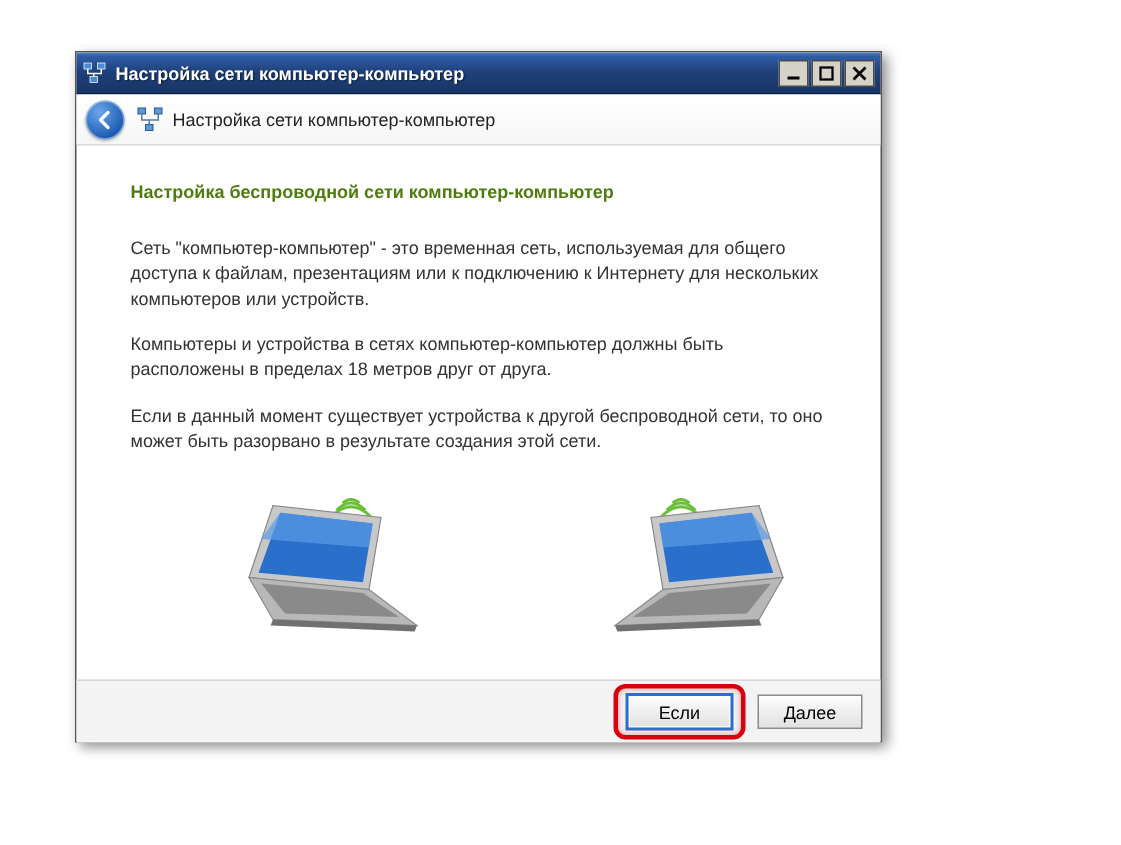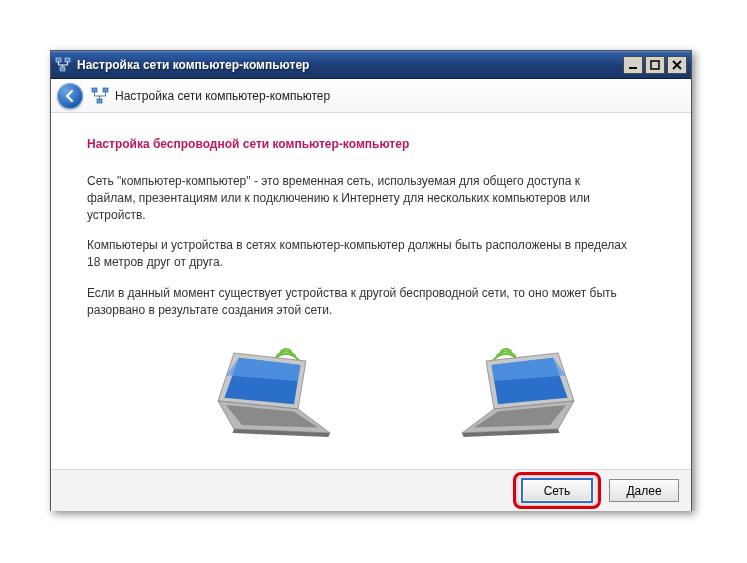--- a/index.html
+++ b/index.html
@@ -9,22 +9,22 @@
     height: 563px;
     background: #fff;
     font-family: "Segoe UI", Tahoma, sans-serif;
     font-size: 12px;
     color: #000;
     position: relative;
     overflow: hidden;
   }
   .outer-shadow {
     position: absolute;
-    left: 50px; top: 50px;
-    width: 642px; height: 461px;
+    left: 50px; top: 34px;
+    width: 538px; height: 461px;
     border: 1px solid #555;
     box-shadow: 3px 3px 8px rgba(0,0,0,0.45);
     background: #fff;
   }
   
   .titlebar {
     height: 28px;
     background: linear-gradient(to bottom, #5a86c4 0%, #2f5fa8 8%, #1e3f78 50%, #1a3566 100%);
     display: flex;
     align-items: center;
@@ -90,21 +90,21 @@
   .net-icon { width: 18px; height: 18px; }
   
   .content {
     padding: 24px 36px 0 36px;
     height: 356px;
     color: #333;
   }
   .content h1 {
     font-size: 12px;
     font-weight: bold;
-    color: #be185d;
+    color: #4d7c0f;
     margin: 0 0 22px 0;
   }
   .content p {
     margin: 0 0 14px 0;
     font-size: 12px;
     line-height: 1.4;
     max-width: 540px;
   }
   .illustration {
     display: flex;
@@ -238,18 +238,18 @@
           <path d="M40 80 L140 90 L180 120 L60 115 Z" fill="#b8b8b8" stroke="#888" stroke-width="1"></path>
           <path d="M50 85 L135 93 L165 113 L70 110 Z" fill="#8a8a8a"></path>
           <path d="M60 115 L180 120 L178 125 L58 120 Z" fill="#707070"></path>
         </svg>
       </div>
     </div>
   </div>
 
   <div class="footer">
     <div class="highlight-ring">
-      <div class="btn">Сеть</div>
+      <div class="btn">Если</div>
     </div>
     <div class="btn">Далее</div>
   </div>
 
 </div>
 
 </body></html>

